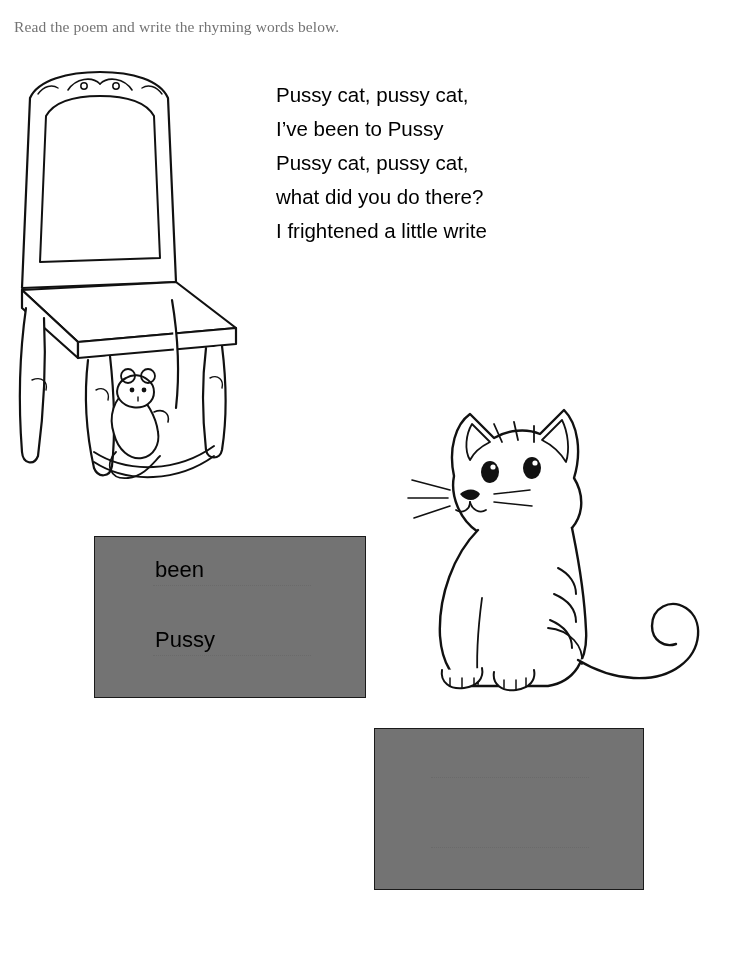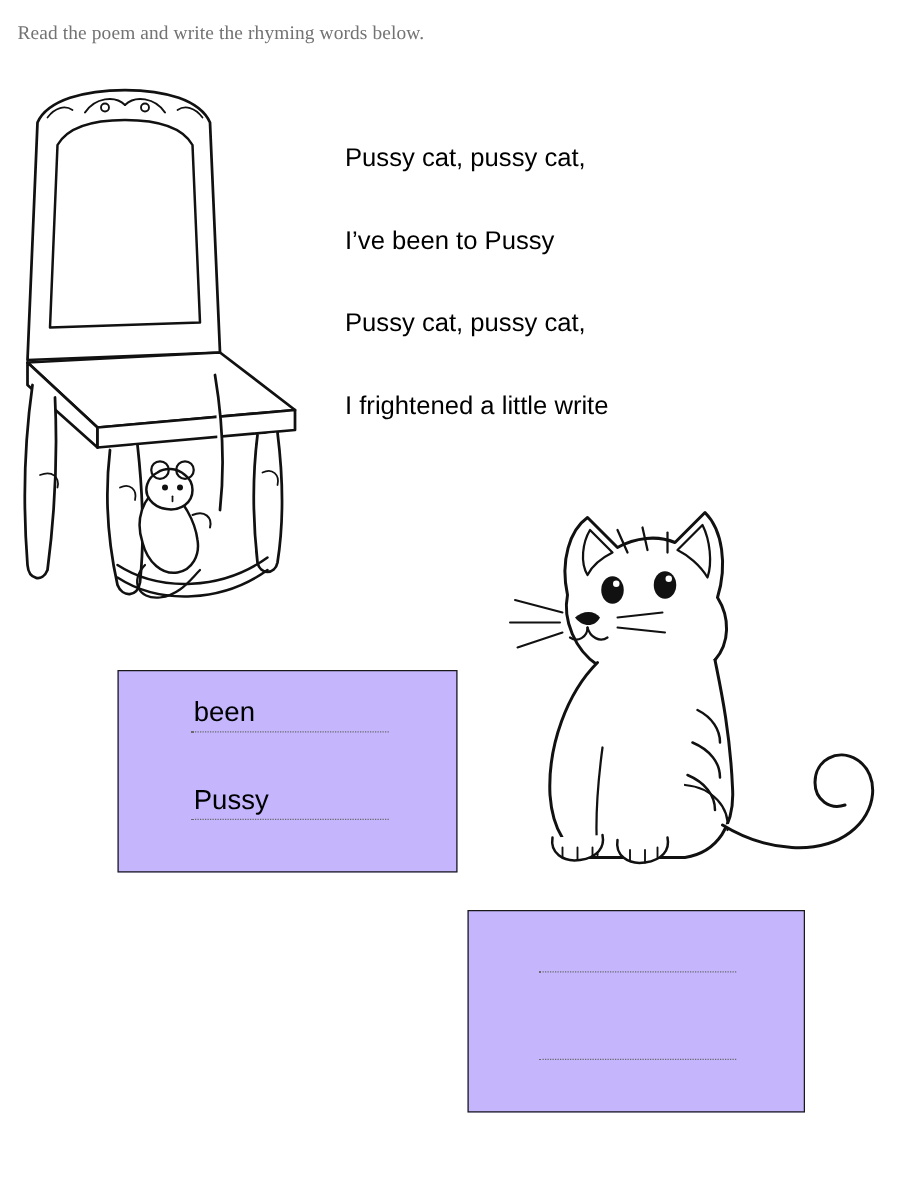--- a/index.html
+++ b/index.html
@@ -30,21 +30,21 @@
   .poem {
     position: absolute;
     left: 276px;
     top: 78px;
     width: 340px;
     font-family: "Liberation Sans", sans-serif;
     font-size: 20.5px;
     line-height: 34px;
     color: #000000;
   }
-  .poem div { white-space: nowrap; margin-top: 32px; }
+  .poem div { white-space: nowrap; }
 
   
   .chair-art {
     position: absolute;
     left: 8px;
     top: 60px;
     width: 250px;
     height: 420px;
   }
 
@@ -54,21 +54,21 @@
     left: 398px;
     top: 398px;
     width: 330px;
     height: 300px;
   }
 
   
   .answer-box {
     position: absolute;
     border: 1.5px solid #1a1a1a;
-    background: #c4b5fd;
+    background: #737373;
     box-sizing: border-box;
   }
   .box-left {
     left: 94px;
     top: 536px;
     width: 272px;
     height: 162px;
   }
   .box-right {
     left: 374px;
@@ -148,20 +148,21 @@
     <path d="M146 352 C156 348 162 354 160 362" stroke-width="1.6"></path>
 
     <path d="M108 392 C96 404 102 420 120 418 C136 416 144 404 152 396" stroke-width="1.8"></path>
   </svg>
 </div>
 
 <div class="poem">
   <div>Pussy cat, pussy cat,</div>
   <div>I’ve been to Pussy</div>
   <div>Pussy cat, pussy cat,</div>
+  <div>what did you do there?</div>
   <div>I frightened a little write</div>
 </div>
 
 <div class="cat-art">
   <svg width="330" height="300" viewBox="0 0 330 300" fill="none" xmlns="http://www.w3.org/2000/svg" stroke="#111111" stroke-width="2.4" stroke-linecap="round" stroke-linejoin="round">
 
     <path d="M56 78 C50 50 58 26 72 16 L96 40 C110 32 128 30 142 36 L166 12 C180 26 184 54 176 80 C186 96 186 116 174 130 C156 150 106 152 80 134 C62 122 52 98 56 78 Z" fill="#ffffff"></path>
 
     <path d="M74 26 L92 44 C84 48 76 54 72 62 C66 52 68 36 74 26 Z" fill="#ffffff" stroke-width="1.8"></path>
 

